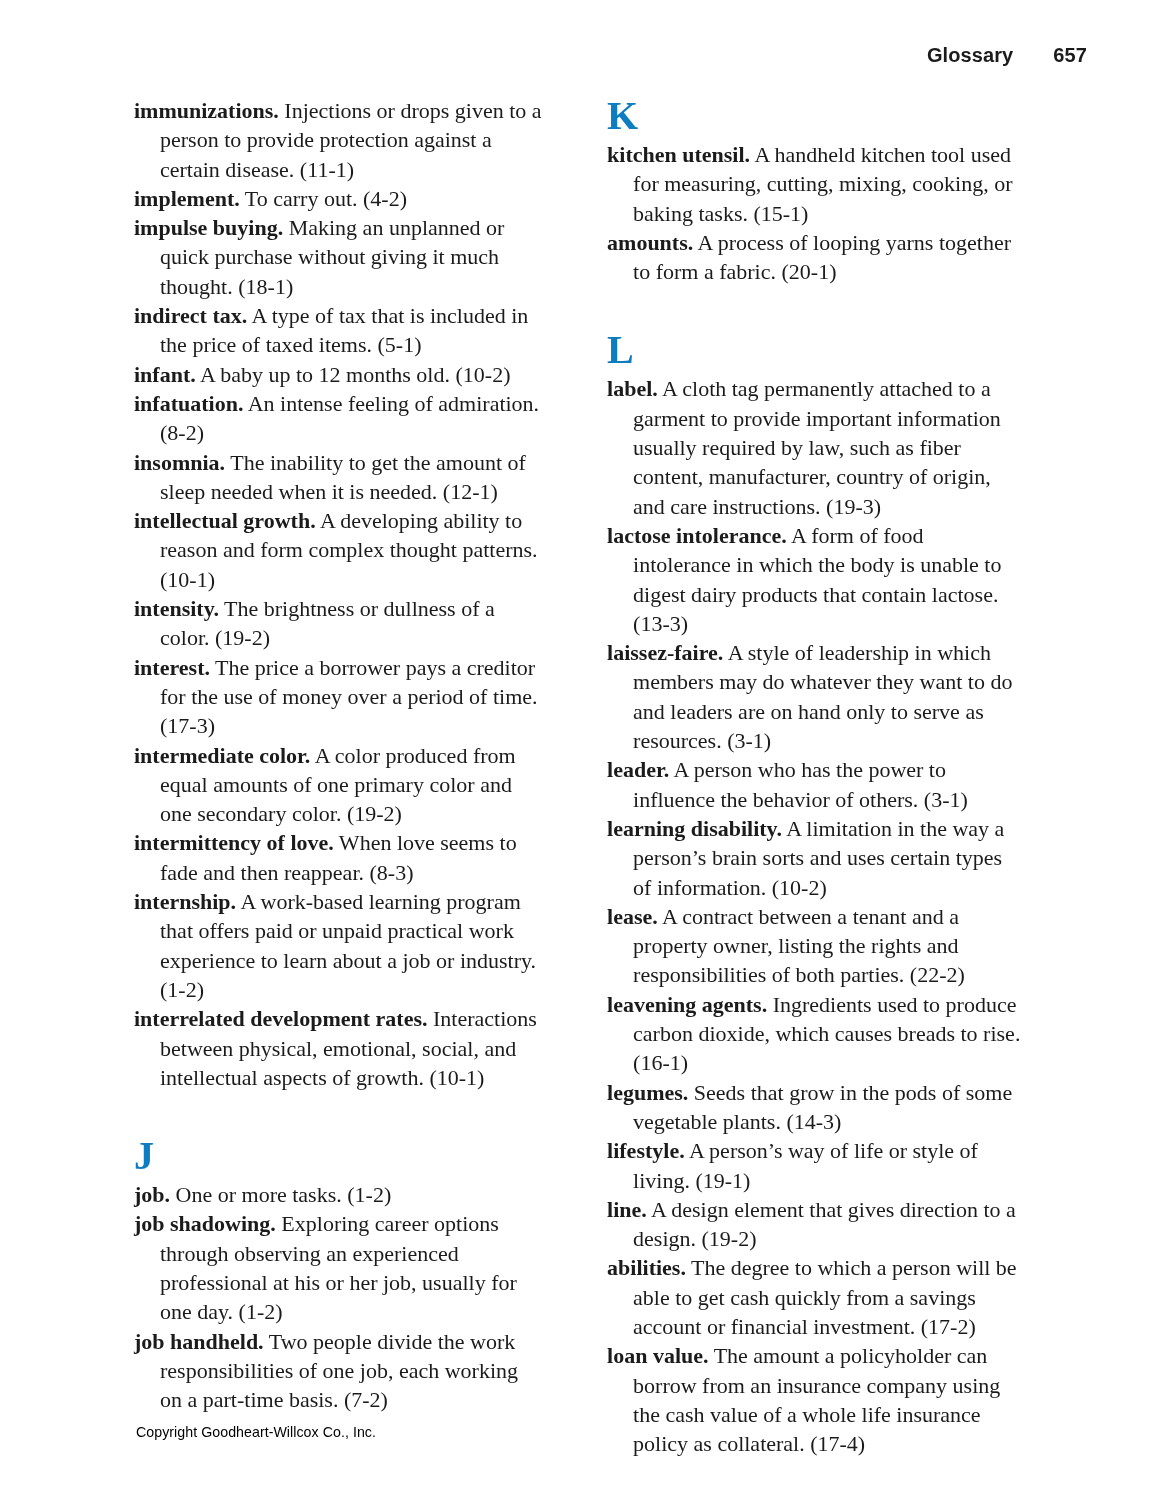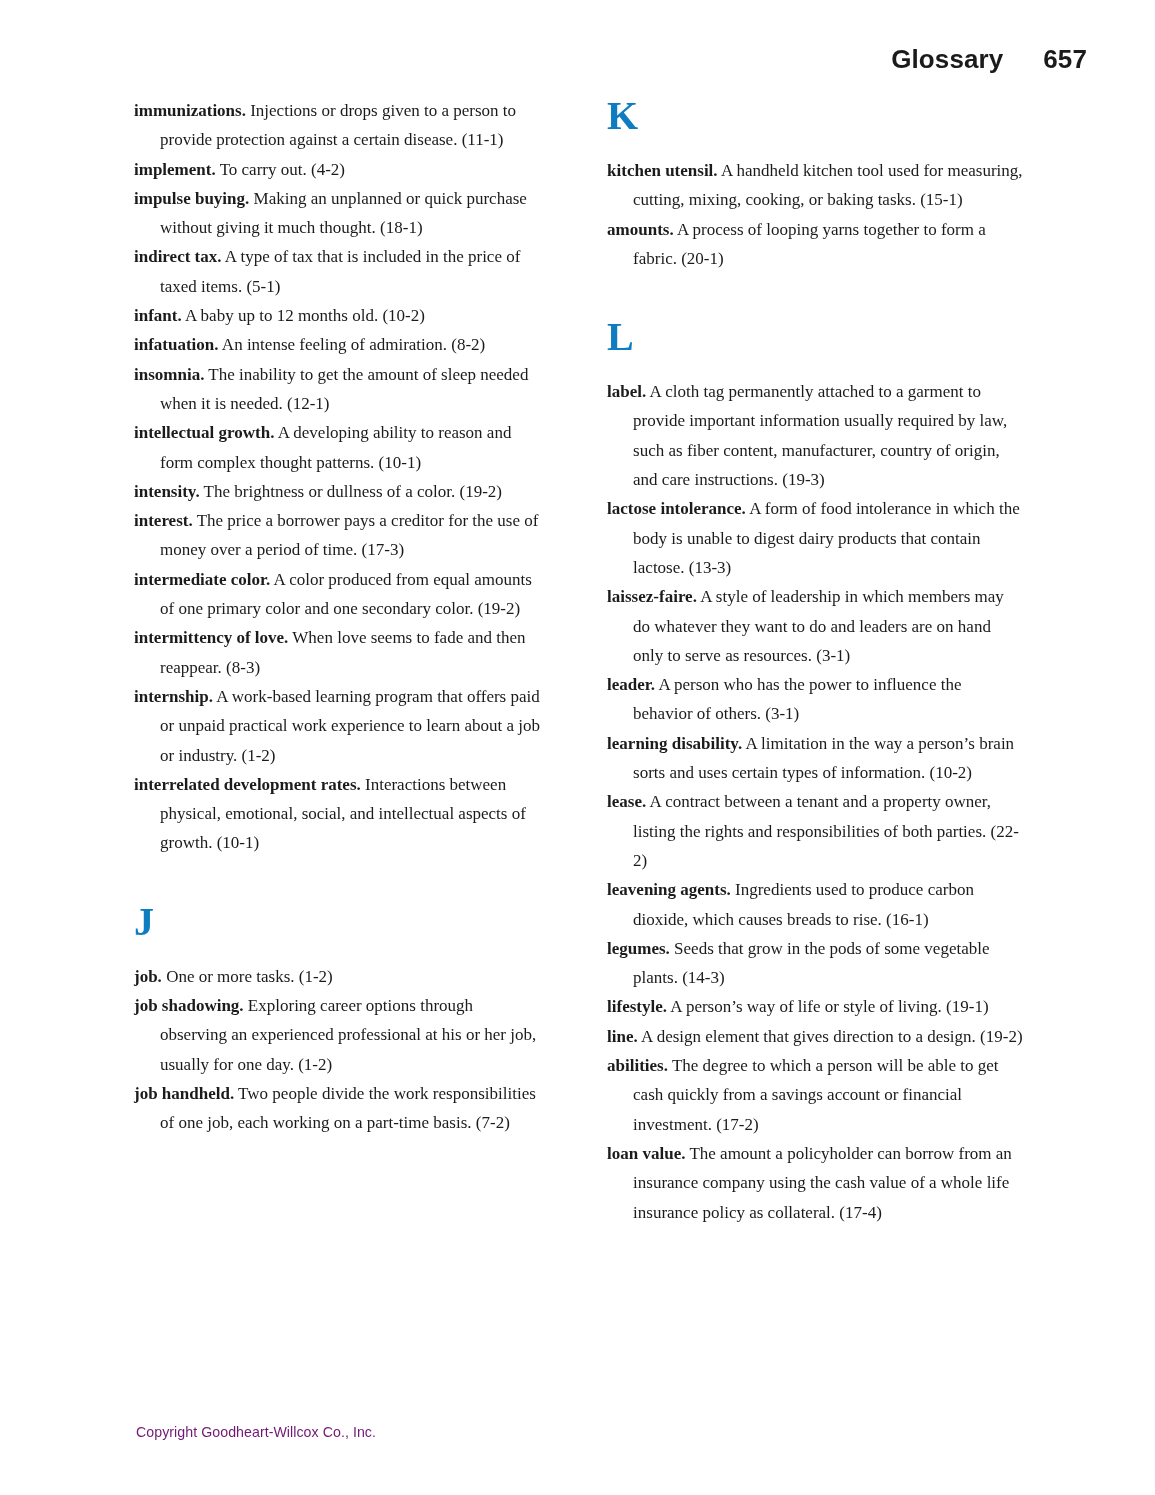--- a/index.html
+++ b/index.html
@@ -21,21 +21,21 @@
 
   
   .running-head {
     position: absolute;
     top: 44px;
     right: 68px;
     display: flex;
     align-items: baseline;
     font-family: "Liberation Sans", "DejaVu Sans", sans-serif;
     font-weight: bold;
-    font-size: 26px;
+    font-size: 20px;
     letter-spacing: .1px;
     color: #1b1b1b;
   }
   .running-head .rh-title { }
   .running-head .rh-page {
     margin-left: 40px;
   }
 
   
   .columns {
@@ -59,25 +59,25 @@
     font-family: "Liberation Serif", "DejaVu Serif", serif;
     font-weight: bold;
     font-size: 40px;
     line-height: 1;
     color: #0e7cc0;
     margin: 0;
     padding: 0;
   }
   .letter-heading.spaced-top { margin-top: 44px; }
   .letter-heading.first      { margin-top: 0; }
-  .letter-heading + .entry   { margin-top: 20px; }
+  .letter-heading + .entry   { margin-top: 4px; }
 
   
   .entry {
-    font-size: 17px;
+    font-size: 22px;
     line-height: 29.3px;
     text-indent: -26px;
     padding-left: 26px;
     margin: 0;
     text-align: left;
     hyphens: none;
     -webkit-hyphens: none;
   }
   .entry .term {
     font-weight: bold;
@@ -86,21 +86,21 @@
     font-weight: normal;
   }
 
   
   .footer {
     position: absolute;
     left: 136px;
     top: 1424px;
     font-family: "Liberation Sans", "DejaVu Sans", sans-serif;
     font-size: 14.2px;
-    color: #701a75;
+    color: #000000;
     letter-spacing: .05px;
   }
 </style>
 </head>
 <body>
 
 <div class="page">
 
   <div class="running-head">
     <span class="rh-title">Glossary</span>

